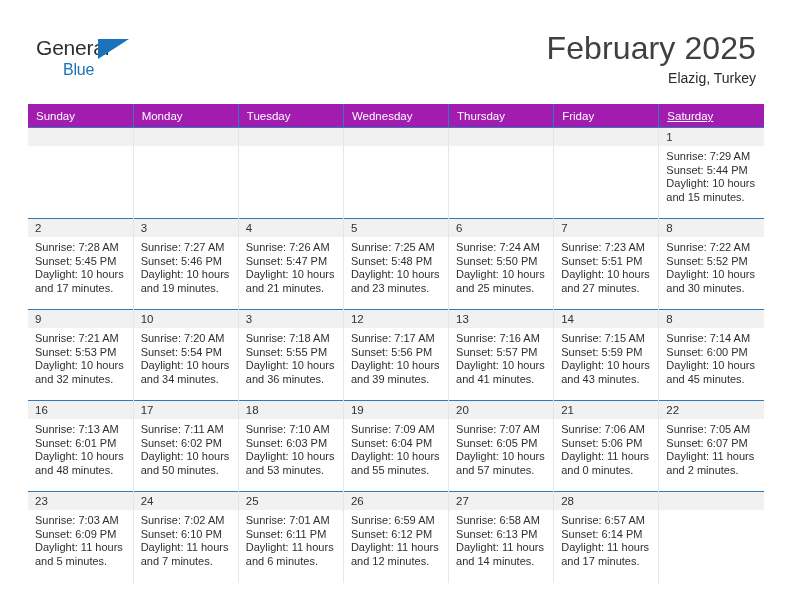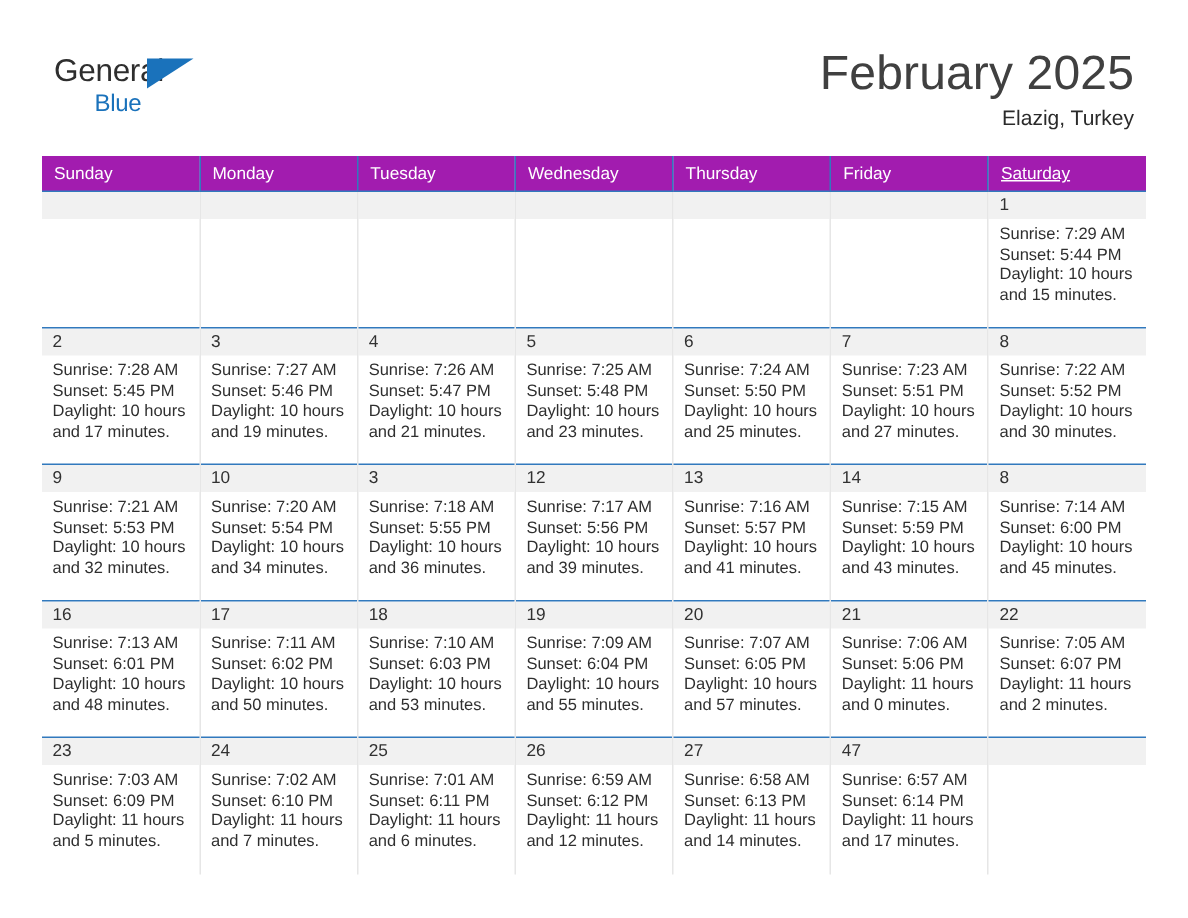--- a/index.html
+++ b/index.html
@@ -460,21 +460,21 @@
           <td>
             <div class="daynum-band">27</div>
             <div class="cell-body">
               <div>Sunrise: 6:58 AM</div>
               <div>Sunset: 6:13 PM</div>
               <div>Daylight: 11 hours</div>
               <div>and 14 minutes.</div>
             </div>
           </td>
           <td>
-            <div class="daynum-band">47</div>
+            <div class="daynum-band">28</div>
             <div class="cell-body">
               <div>Sunrise: 6:57 AM</div>
               <div>Sunset: 6:14 PM</div>
               <div>Daylight: 11 hours</div>
               <div>and 17 minutes.</div>
             </div>
           </td>
           <td class="blank">
             <div class="daynum-band empty"></div>
             <div class="cell-body">

